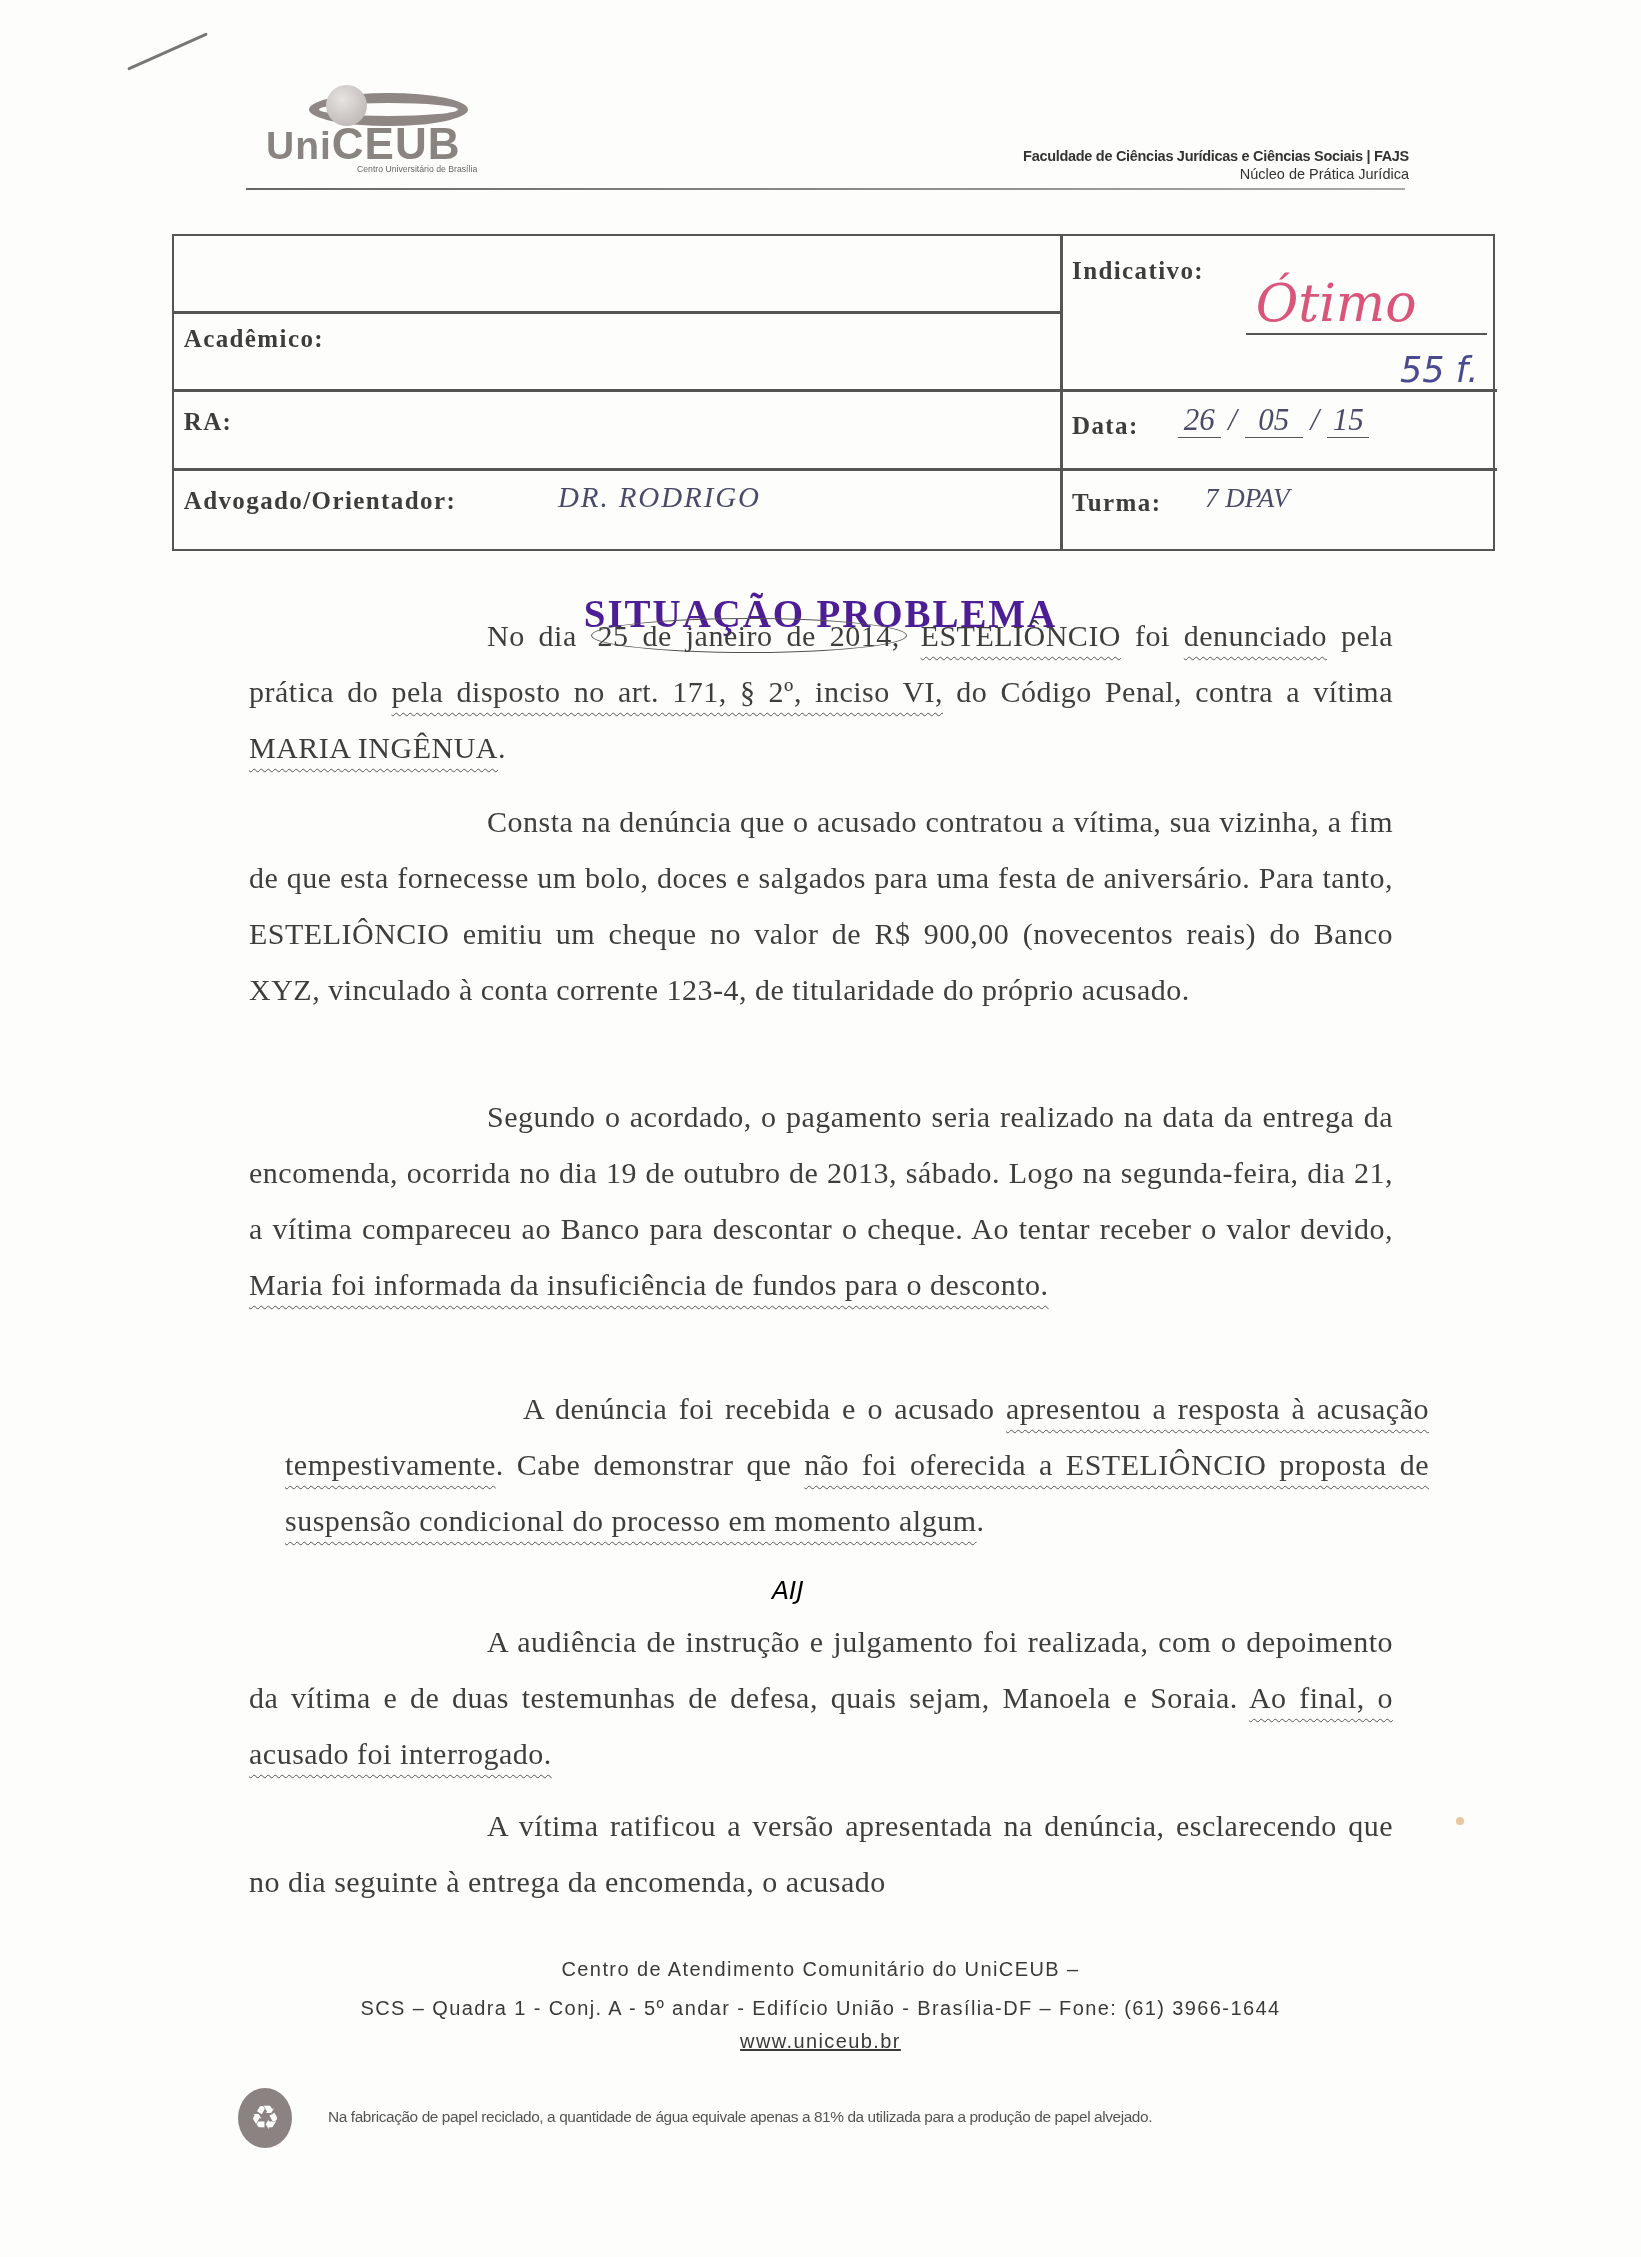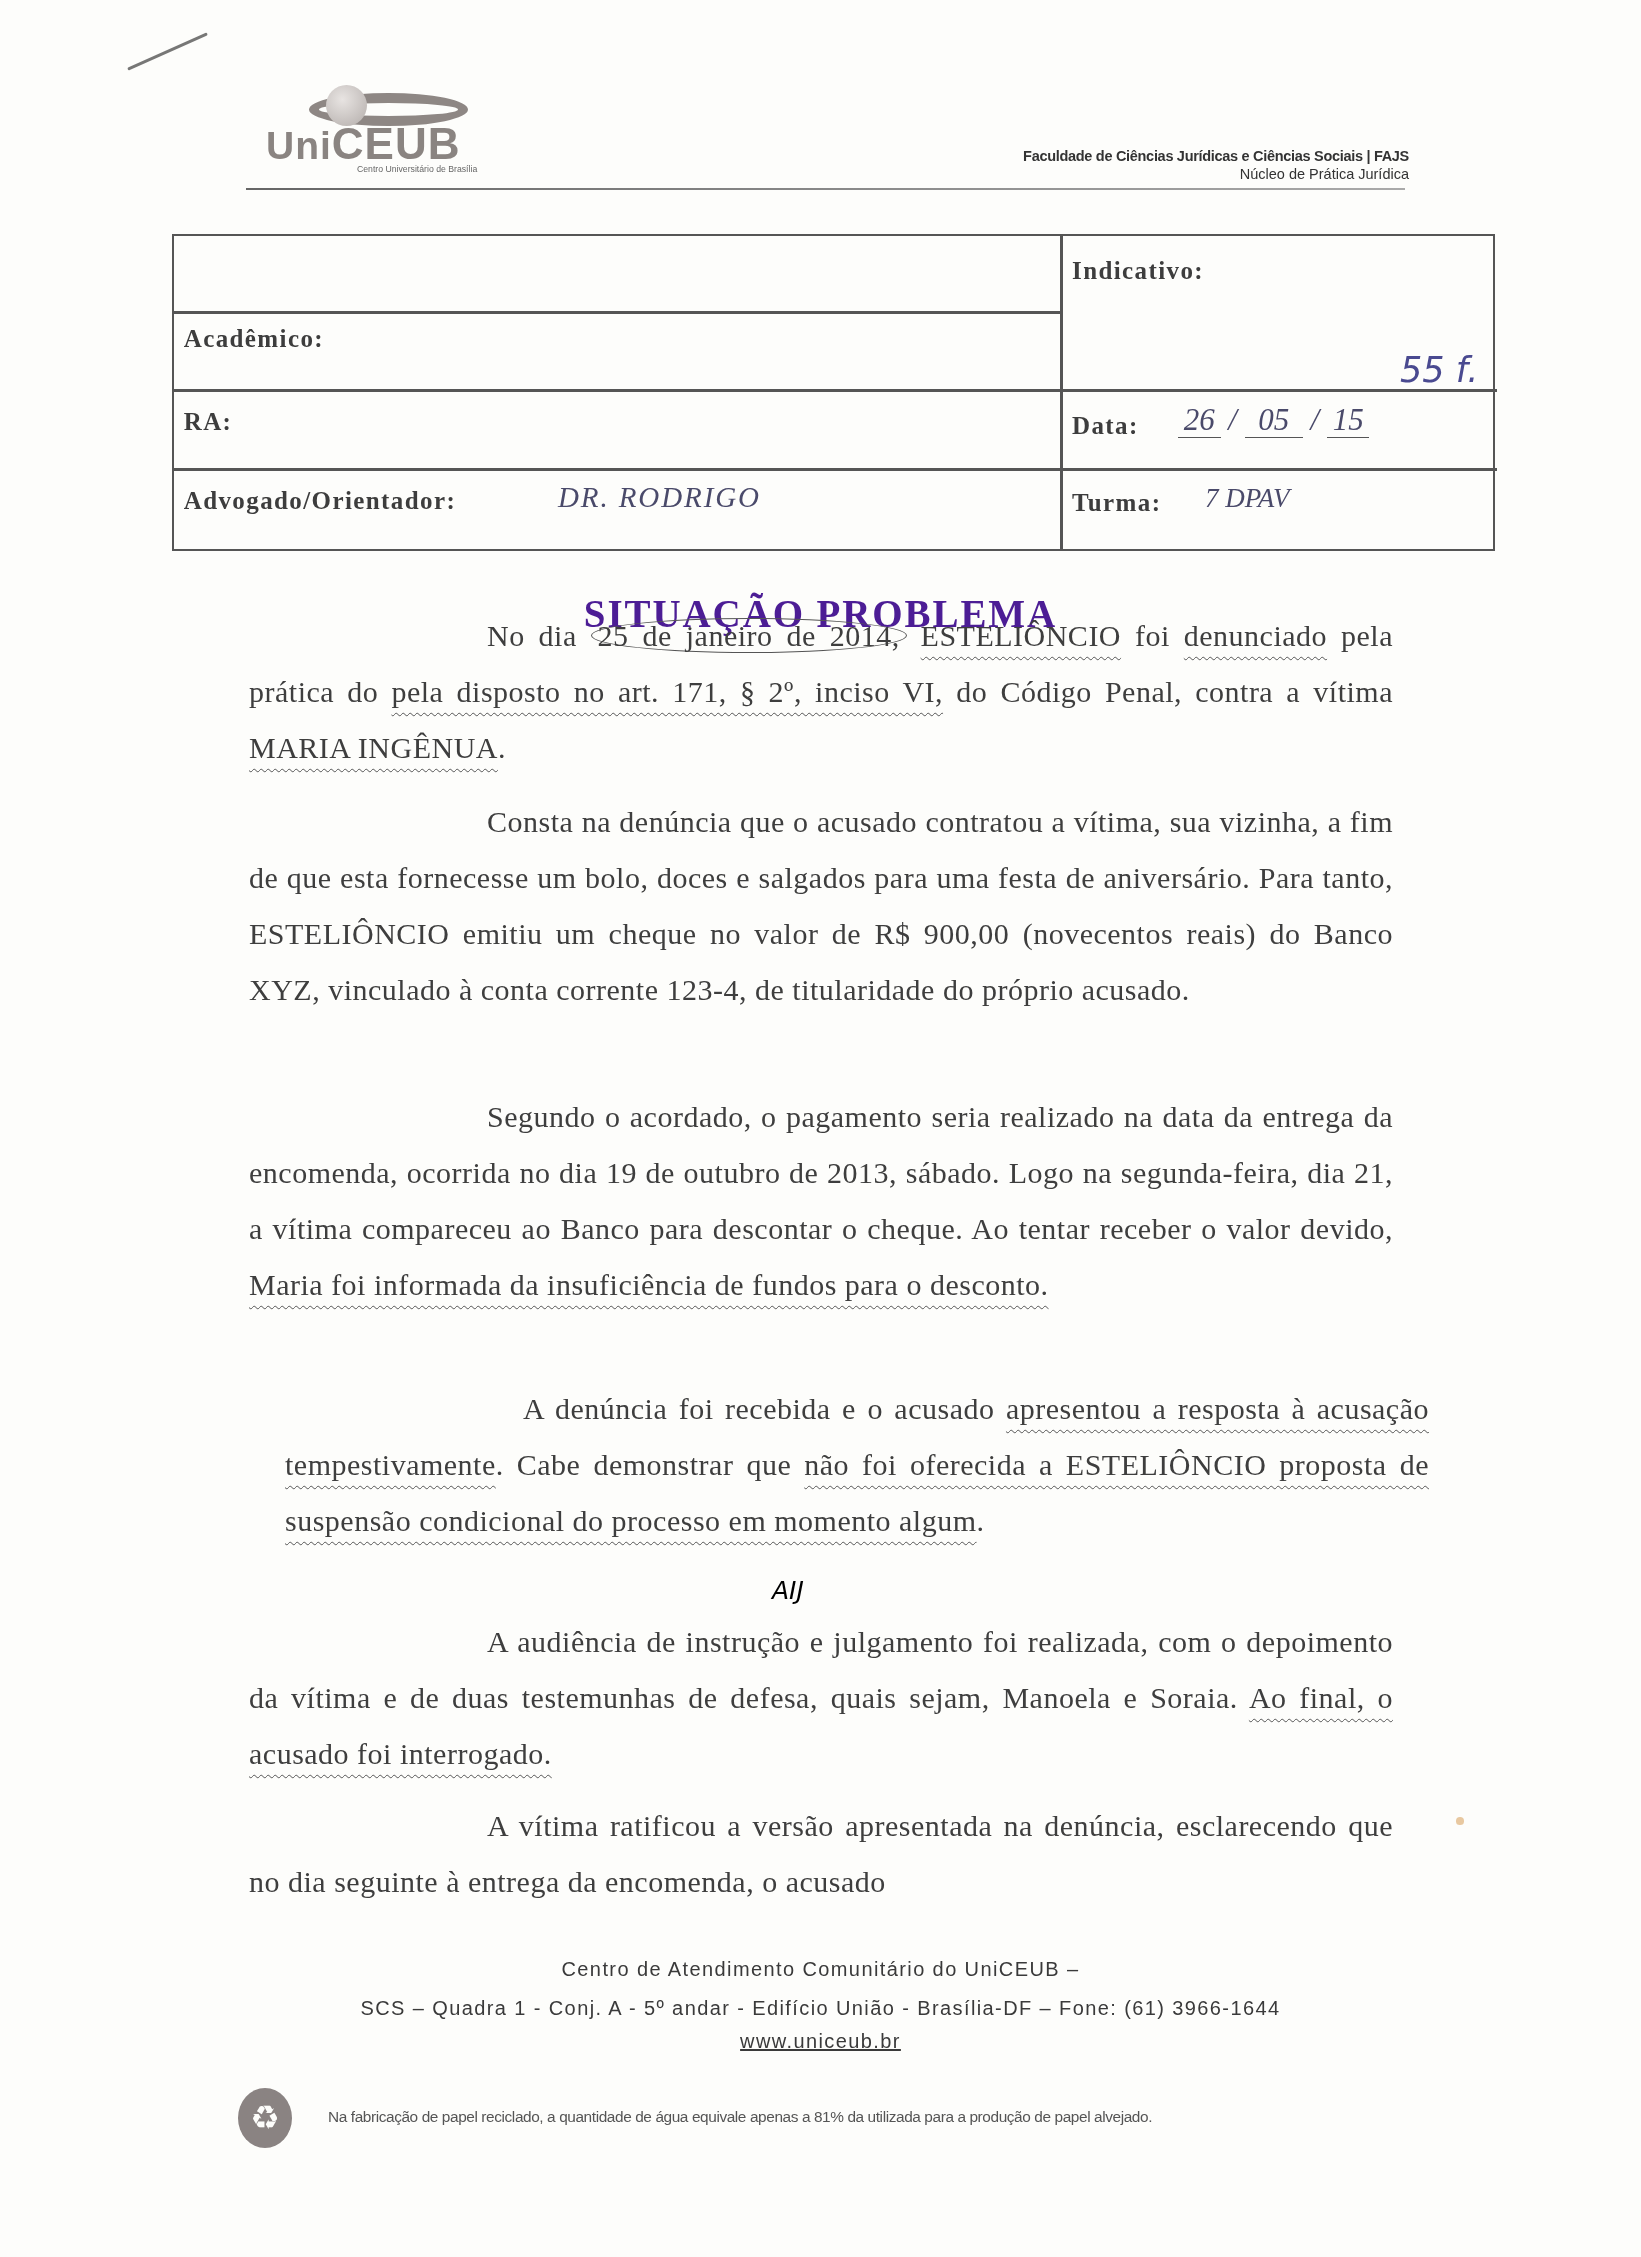--- a/index.html
+++ b/index.html
@@ -80,20 +80,21 @@
   <div class="cell lbl" style="left:9.7px;top:89px;">Acadêmico:</div>
   <div class="cell" style="left:193px;top:81px;width:676px;height:58px;"></div>
 
   <div class="cell lbl" style="left:9.7px;top:172px;">RA:</div>
   <div class="cell" style="left:77px;top:162px;width:792px;height:58px;"></div>
 
   <div class="cell lbl" style="left:9.7px;top:251px;">Advogado/Orientador:</div>
   <div class="cell hand" style="left:384px;top:245px;font-size:29px;letter-spacing:1.9px;">DR. RODRIGO</div>
 
   <div class="cell lbl" style="left:898px;top:21px;">Indicativo:</div>
+  <div class="cell hand-red" style="left:1072px;top:37px;font-size:52px;border-bottom:2.9px solid #555;width:241px;padding-left:9.7px;">Ótimo</div>
   <div class="cell hand-blue" style="left:1226px;top:114px;font-size:35px;">55 f.</div>
 
   <div class="cell lbl" style="left:898px;top:176px;">Data:</div>
   <div class="cell hand" style="left:1004px;top:166px;font-size:31px;">
     <span style="border-bottom:1.9px solid #555;padding:0 5.8px;">26</span>
     <span>/</span>
     <span style="border-bottom:1.9px solid #555;padding:0 13.5px;">05</span>
     <span>/</span>
     <span style="border-bottom:1.9px solid #555;padding:0 5.8px;">15</span>
   </div>

